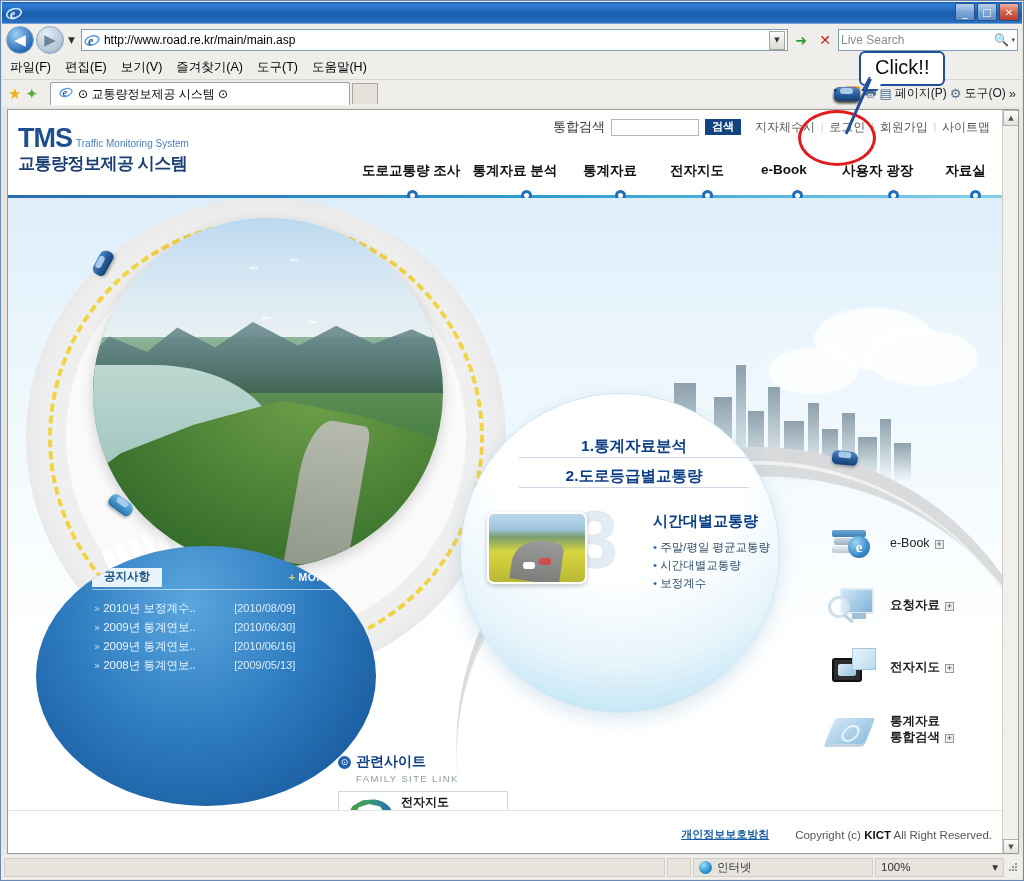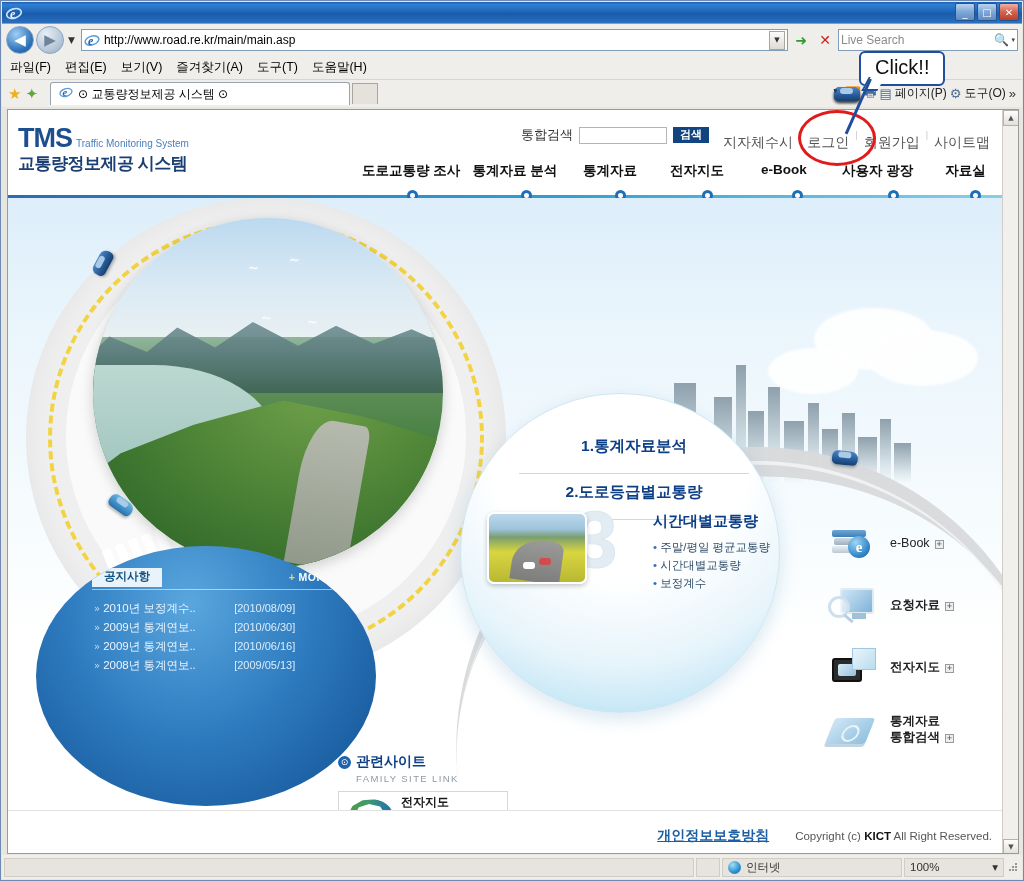--- a/index.html
+++ b/index.html
@@ -164,21 +164,21 @@
   .util { position: absolute; right: 14px; top: 8px; display:flex; align-items:center; gap: 6px; }
   .util .lbl { font-size: 13px; color: #333; }
   .util .sinput {
     width: 88px; height: 17px; border: 1px solid #b5b5b5; background:#fff;
   }
   .util .sbtn {
     background:#12457f; color:#fff; font-size: 11px; font-weight: bold;
     padding: 2px 7px 3px; line-height: 1;
   }
   .util .links { display:flex; align-items:center; gap: 6px; margin-left: 8px; }
-  .util .links a { font-size: 14px; color: #555; text-decoration: none; white-space: nowrap; margin-top: 16px;}
+  .util .links a { font-size: 12px; color: #555; text-decoration: none; white-space: nowrap;}
   .util .links .sep { color:#c7c7c7; font-size: 9px; }
 
   
   .red-circle {
     position: absolute; left: 797px; top: 109px; width: 78px; height: 56px;
     border: 3px solid #e01b1b; border-radius: 50%; z-index: 60; pointer-events:none;
   }
   
   .callout {
     position: absolute; left: 858px; top: 50px; z-index: 70;
@@ -357,21 +357,21 @@
   .white-circle {
     position: absolute; left: 452px; top: 195px; width: 320px; height: 320px;
     border-radius: 50%;
     background: radial-gradient(circle at 50% 18%, #ffffff 0%, #ffffff 42%, #e6f4fb 70%, #b9e2f4 92%, #9dd6ef 100%);
     border: 1px solid #cfe6f0;
     box-shadow: 0 6px 18px rgba(120,170,200,.28);
   }
   .wc-head { position: absolute; left: 58px; top: 42px; width: 230px; }
   .wc-head .l1, .wc-head .l2 {
     font-size: 15.5px; font-weight: bold; color: #0d3f86; text-align: center;
-    padding-bottom: 16px; margin-bottom: 8px;
+    padding-bottom: 0; margin-bottom: 8px;
     border-bottom: 1px solid #cfd8e4; white-space: nowrap;
   }
   .wc-body { position: absolute; left: 26px; top: 118px; display: flex; gap: 10px; }
   .thumb {
     width: 100px; height: 72px; border-radius: 7px; overflow: hidden; flex: none;
     border: 2px solid #fff; box-shadow: 0 2px 5px rgba(0,0,0,.22);
     background: linear-gradient(to bottom, #bcd8ea 0%, #9ec4dd 22%, #7a9e6e 34%, #d8d63f 56%, #c9c63a 78%, #b8b833 100%);
     position: relative;
   }
   .thumb .t-road {
@@ -475,37 +475,37 @@
   }
 
   
   .site-footer {
     position: absolute; left: 0; top: 700px; width: 996px; height: 44px;
     border-top: 1px solid #e2e2e2; background: #fff;
   }
   .site-footer .inner {
     position:absolute; right: 12px; top: 16px; display:flex; align-items:center; gap: 26px;
   }
-  .site-footer .priv { font-size: 14px; font-weight: bold; color: #1b5fa2; }
+  .site-footer .priv { font-size: 11px; font-weight: bold; color: #1b5fa2; }
   .site-footer .cp { font-size: 11.5px; color: #555; }
   .site-footer .cp b { color: #111; }
 
   
   .statusbar {
     position: absolute; left: 1px; bottom: 1px; right: 1px; height: 24px;
     background: #efeeea; display: flex; align-items: center; gap: 2px; padding: 0 2px;
   }
   .sb-cell {
     height: 19px; border: 1px solid #cfcdc6; background: #e6e4dd;
     display:flex; align-items:center; padding: 0 5px; font-size: 11.5px; color:#333;
   }
   .sb-msg { flex: 1 1 auto; }
   .sb-zone { width: 180px; gap: 5px; }
   .sb-blank { width: 24px; }
-  .sb-zoom { width: 100px; justify-content: space-between; }
+  .sb-zoom { width: 129px; justify-content: space-between; }
   .globe {
     width: 13px; height: 13px; border-radius: 50%;
     background: radial-gradient(circle at 35% 30%, #9fe0f7, #2a8fd0 60%, #1b6ba5);
     flex:none;
   }
   .grip { width: 14px; height: 14px; position: relative; flex:none; }
   .grip i { position:absolute; width:2px; height:2px; background:#9a988f; }
 </style>
 </head>
 <body>

